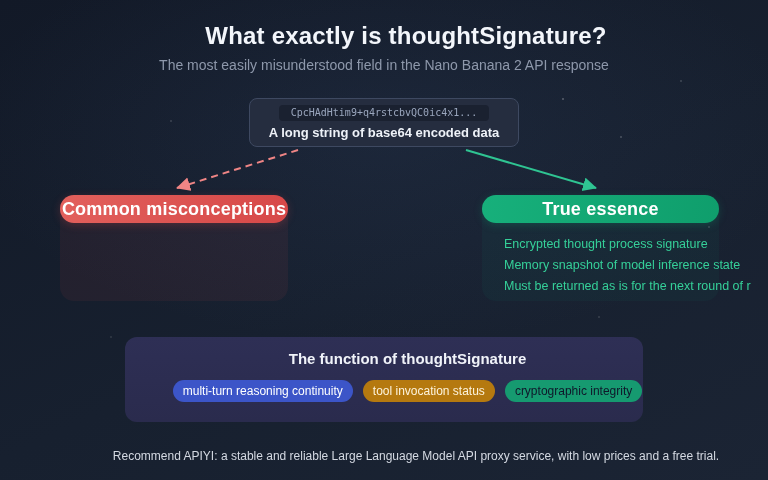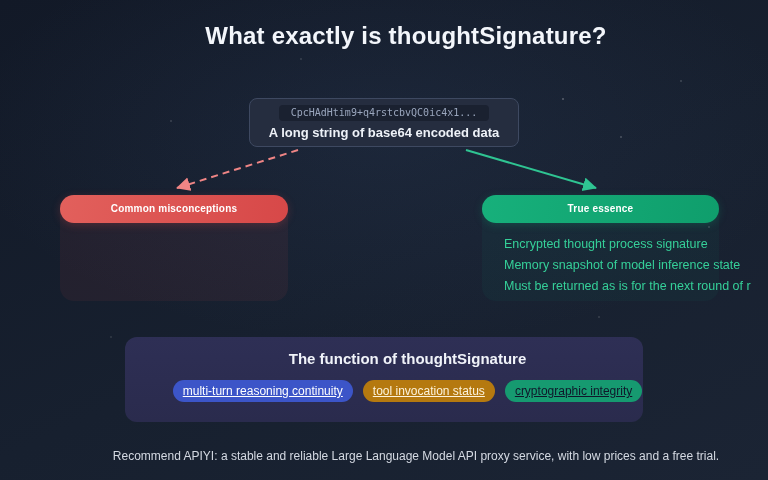--- a/index.html
+++ b/index.html
@@ -72,21 +72,21 @@
     background: rgba(221,83,83,0.07);
   }
   .branch-card.right {
     left: 482px; top: 195px; width: 237px; height: 106px;
     background: rgba(20,179,129,0.05);
   }
   .branch-header {
     height: 28px; line-height: 28px;
     border-radius: 14px;
     text-align: center;
-    font-size: 10px; font-weight: 700; color: #ffffff;
+    font-size: 18px; font-weight: 700; color: #ffffff;
     letter-spacing: 0.2px;
   }
   .branch-header.red {
     background: linear-gradient(100deg, #e2605c 0%, #d74848 100%);
     box-shadow: 0 2px 8px rgba(215,72,72,0.25);
   }
   .branch-header.green {
     background: linear-gradient(100deg, #17b07b 0%, #0f9e6c 100%);
     box-shadow: 0 2px 8px rgba(17,160,110,0.25);
   }
@@ -112,39 +112,39 @@
   .badge-row {
     margin-top: 13px;
     display: flex; justify-content: center; gap: 10px;
   }
   .badge {
     font-size: 12px; line-height: 14px;
     padding: 4px 10px;
     border-radius: 11px;
     color: #ffffff;
     white-space: nowrap;
-    text-decoration: underline;
   }
   .badge.blue   { background: #3c55c8; }
   .badge.amber  { background: #b5790f; color: #fdf3dc; }
   .badge.green  { background: #169a70; color: #0f172a; }
   .footer {
     position: absolute; top: 449px; left: 0; width: 768px;
     text-align: center;
     font-size: 12px; color: #d4d9e2; margin-left: 32px;
   }
 </style>
 </head>
 <body>
 
 <div class="page">
 
   <div class="stars"></div>
 
   <div class="title">What exactly is thoughtSignature?</div>
+  <div class="subtitle">The most easily misunderstood field in the Nano Banana 2 API response</div>
 
   <div class="code-card">
     <div class="code-snippet">CpcHAdHtim9+q4rstcbvQC0ic4x1...</div>
     <div class="code-label">A long string of base64 encoded data</div>
   </div>
 
   <svg class="arrows" viewBox="0 0 768 480" xmlns="http://www.w3.org/2000/svg">
     <defs>
       <marker id="arrow-pink" markerWidth="9" markerHeight="9" refX="6.5" refY="3.5" orient="auto">
         <path d="M0,0 L7,3.5 L0,7 z" fill="#ef8585"></path>

